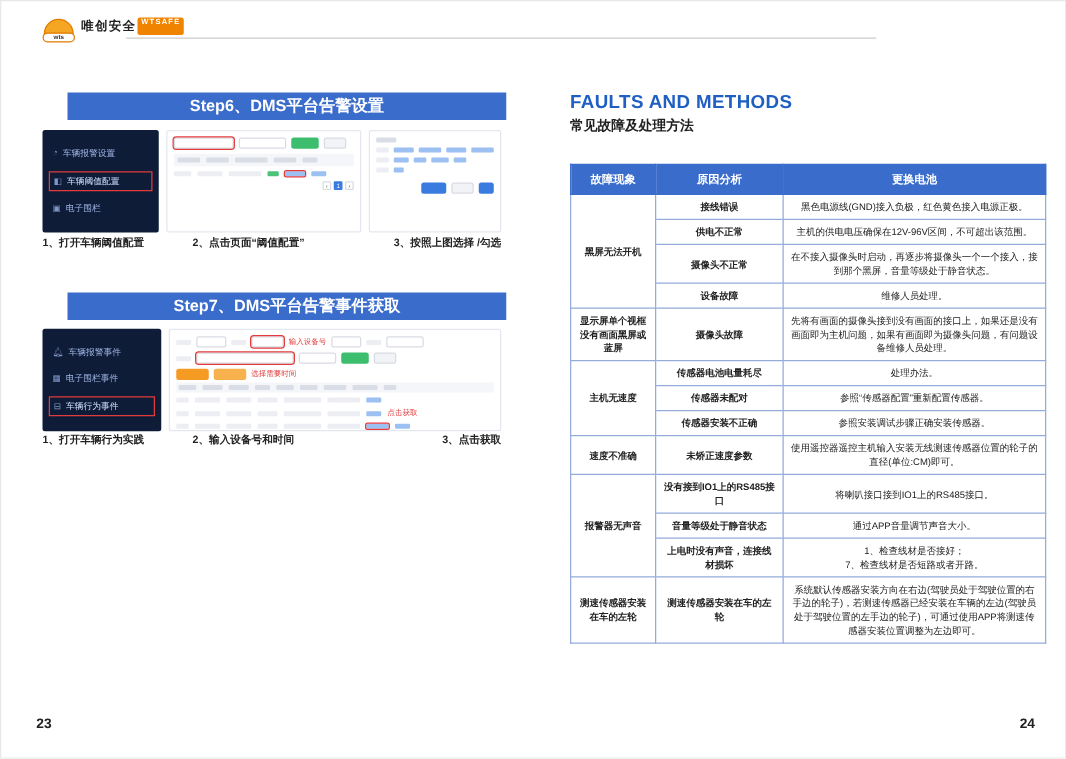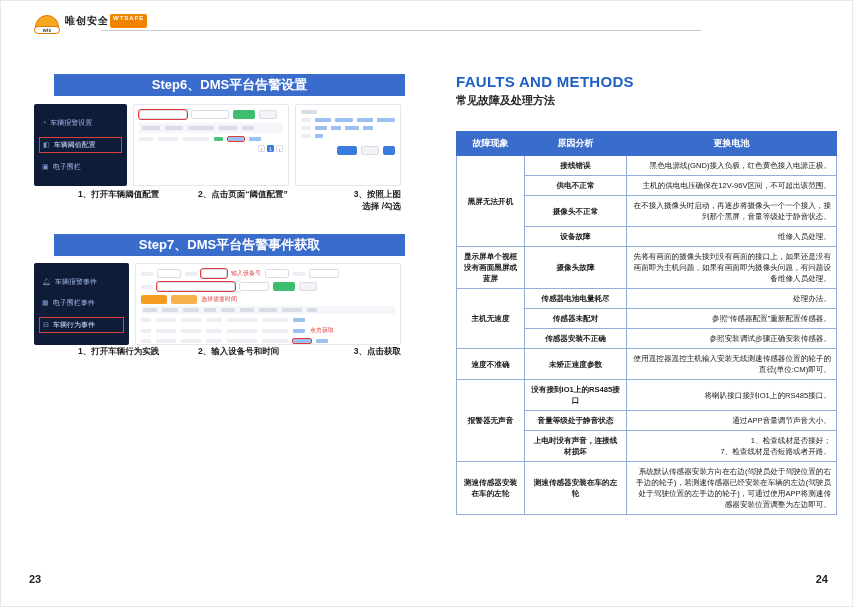--- a/index.html
+++ b/index.html
@@ -22,21 +22,21 @@
 
   
   .lcol { position:absolute; left:33px; top:0; width:367px; }
   .step-banner { position:absolute; left:0; width:351px; height:22px; background:#3a6ccc; color:#ffffff; font-size:13px; font-weight:bold; text-align:center; line-height:22px;margin-left:20px; }
   #banner6 { top:73px; } #banner7 { top:233px; }
   .shots-row { position:absolute; left:0; width:367px; height:82px; display:flex; gap:6px; }
   #shots6 { top:103px; } #shots7 { top:262px; }
   .captions { position:absolute; left:0; width:367px; display:flex; }
   #caps6 { top:188px; } #caps7 { top:345px; }
   .cap { font-size:8.5px; font-weight:bold; color:#222; }
-  #caps6 .cap:nth-child(1), #caps7 .cap:nth-child(1) { width:120px;margin-left:44px; }
+  #caps6 .cap:nth-child(1), #caps7 .cap:nth-child(1) { width:120px; }
   #caps6 .cap:nth-child(2), #caps7 .cap:nth-child(2) { width:150px; }
   #caps6 .cap:nth-child(3), #caps7 .cap:nth-child(3) { flex:1; text-align:right; }
 
   
   .navpanel { width:95px; height:82px; background:#0f1c38; border-radius:2px; padding:8px 5px; display:flex; flex-direction:column; justify-content:space-around; }
   .nav-item { display:flex; align-items:center; gap:4px; color:#9fb6e6; font-size:7px; padding:2px 3px; white-space:nowrap; }
   .nav-item .ni { font-size:7px; color:#7e96c8; }
   .nav-item.hot { border:1.5px solid #e23b3b; color:#cfe0ff; }
 
   
@@ -62,21 +62,21 @@
   
   .rcol { position:absolute; left:455px; top:0; width:380px; }
   .r-title { position:absolute; top:72px; font-size:15px; font-weight:bold; color:#1f5fc4; letter-spacing:0.3px; }
   .r-sub { position:absolute; top:92px; font-size:11px; font-weight:bold; color:#222; }
   .fault-table { position:absolute; top:130px; width:380px; border-collapse:collapse; table-layout:fixed; }
   .fault-table th { background:#3a6ccc; color:#ffffff; font-size:9px; font-weight:bold; height:24px; border:1px solid #3a6ccc; }
   .fault-table td { border:1px solid #93acd9; font-size:7.6px; color:#222; padding:4px 5px; line-height:1.45; vertical-align:middle; }
   .fault-table col.c1 { width:68px; } .fault-table col.c2 { width:102px; } .fault-table col.c3 { width:210px; }
   td.ph { text-align:center; font-weight:bold; }
   td.ca { text-align:center; font-weight:bold; }
-  td.me { text-align:right; white-space:pre-line;margin-left:26px; }
+  td.me { text-align:center; white-space:pre-line;margin-left:26px; }
 
   .pageno { position:absolute; top:572px; font-size:11px; font-weight:bold; color:#222; }
   #pn-l { left:28px; } #pn-r { right:24px; }
 </style>
 </head>
 <body>
 
 <div class="sheet">
 
   <div class="hdr-logo">

